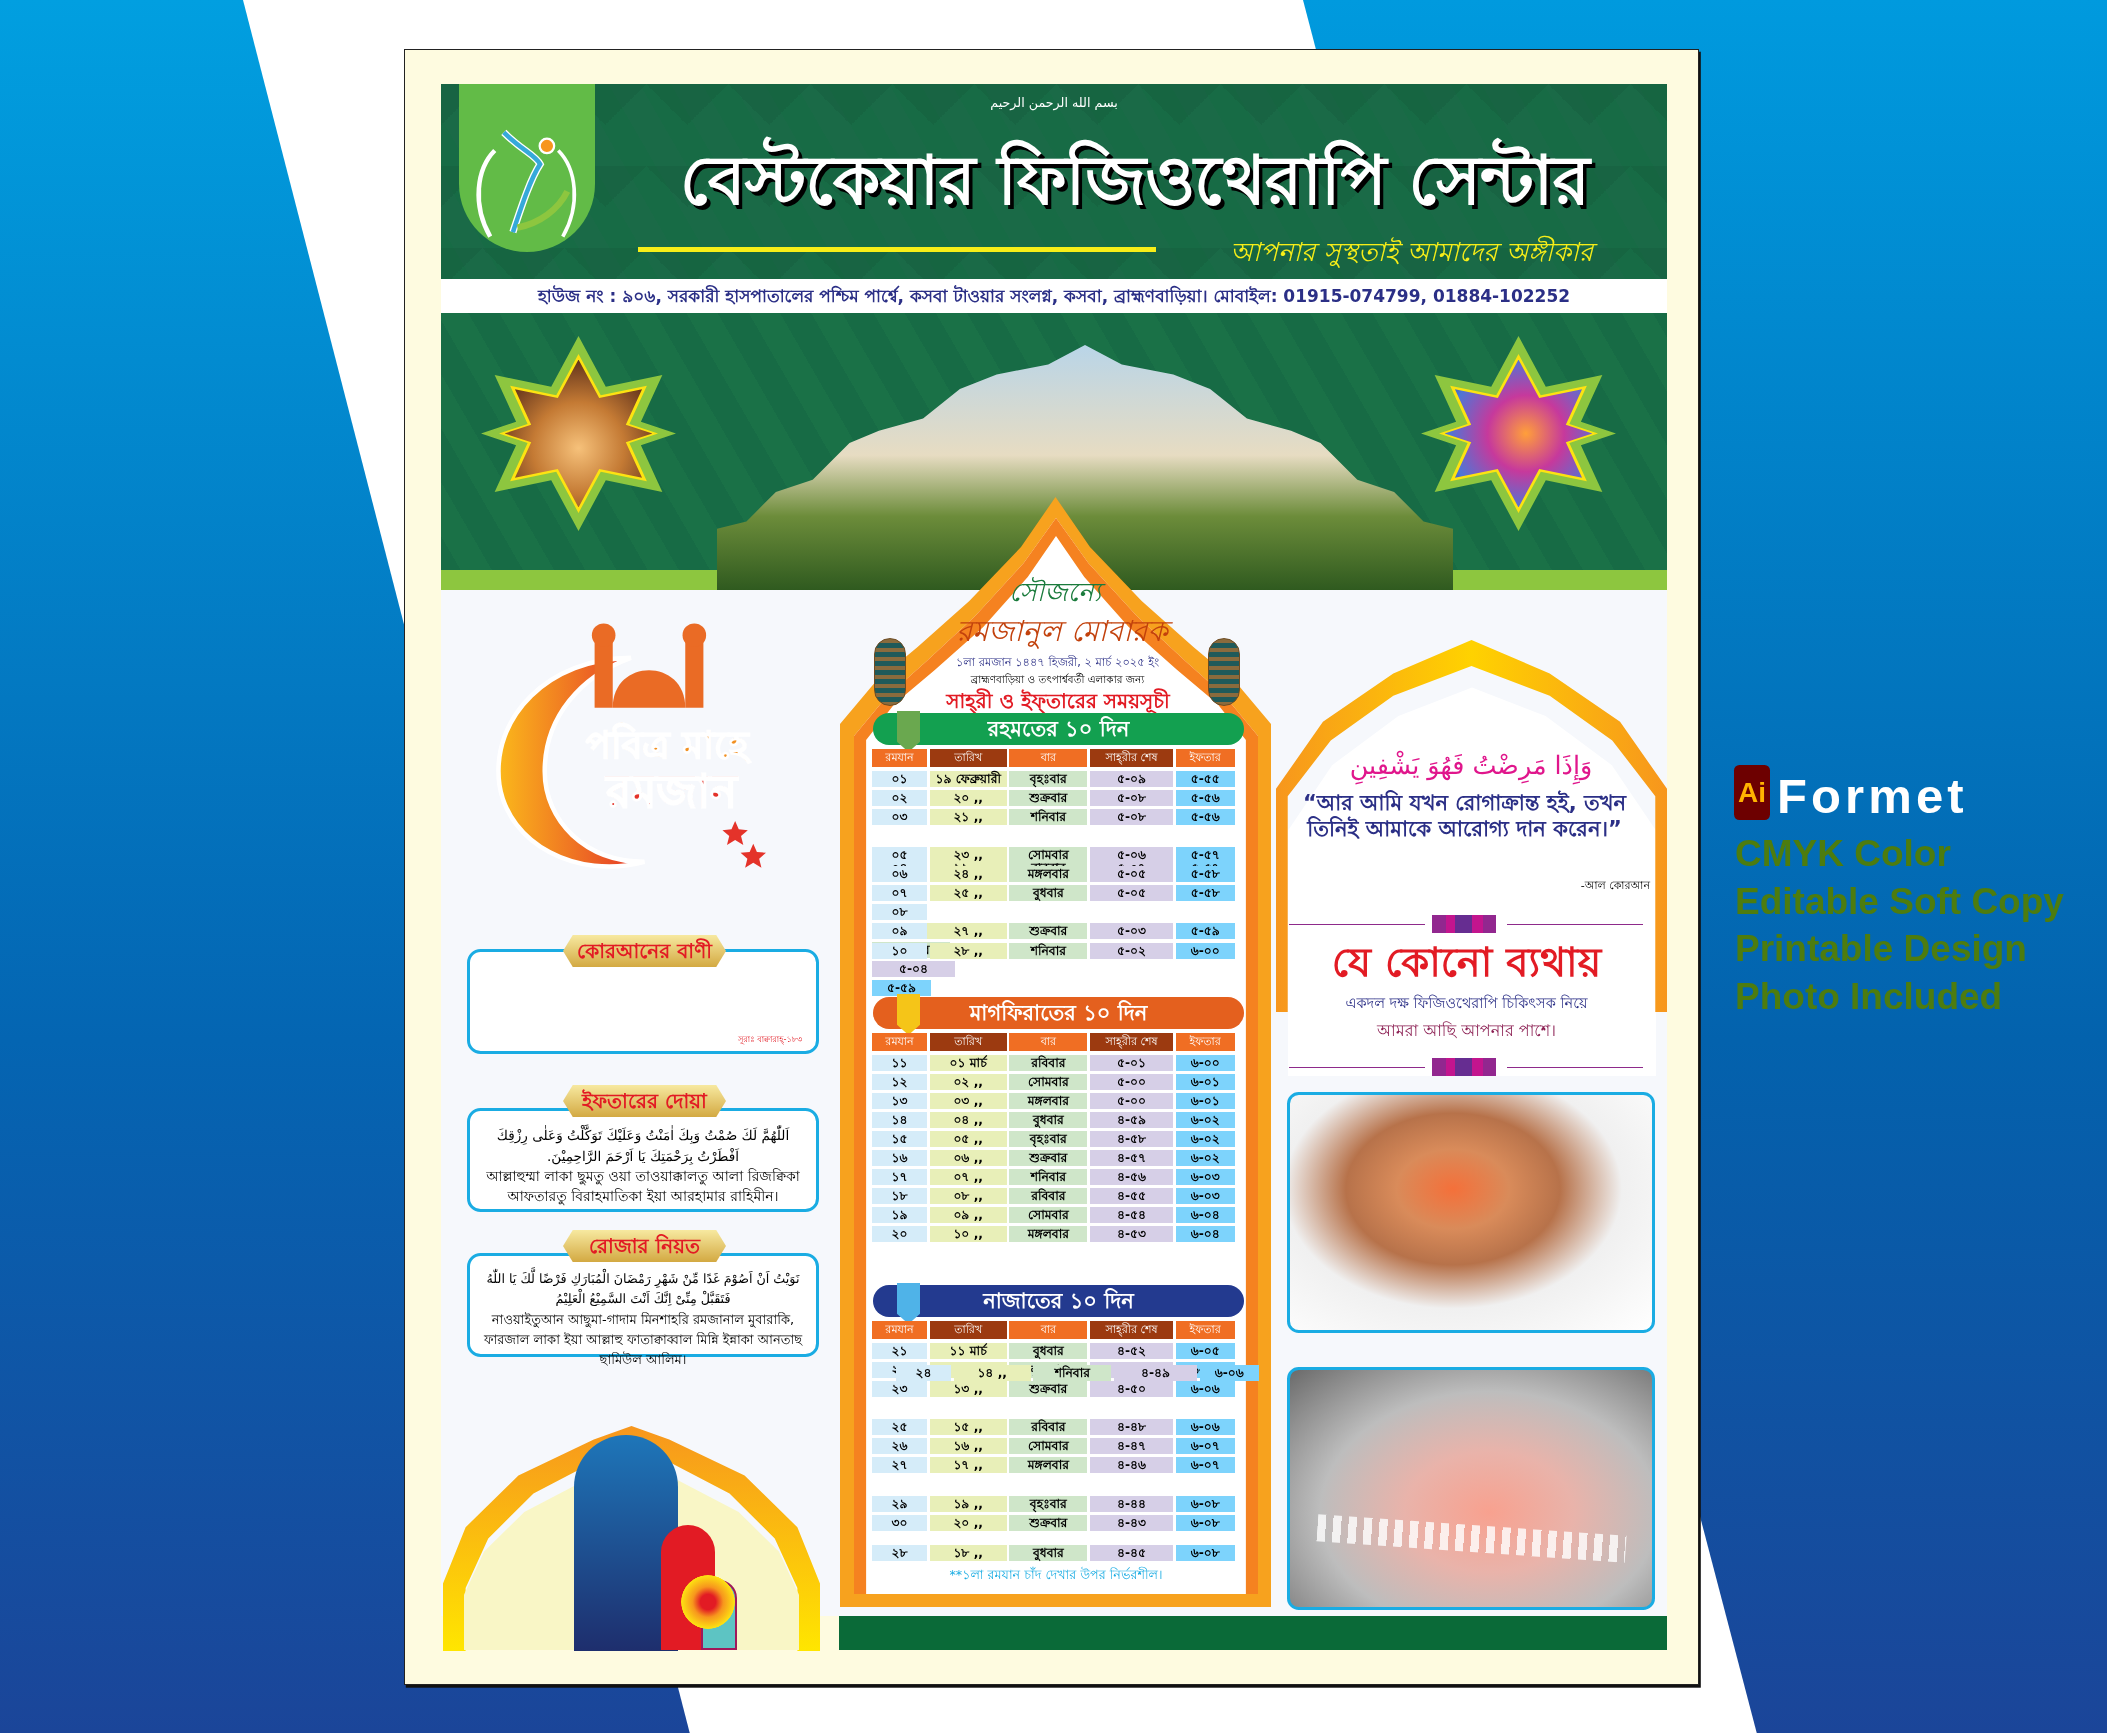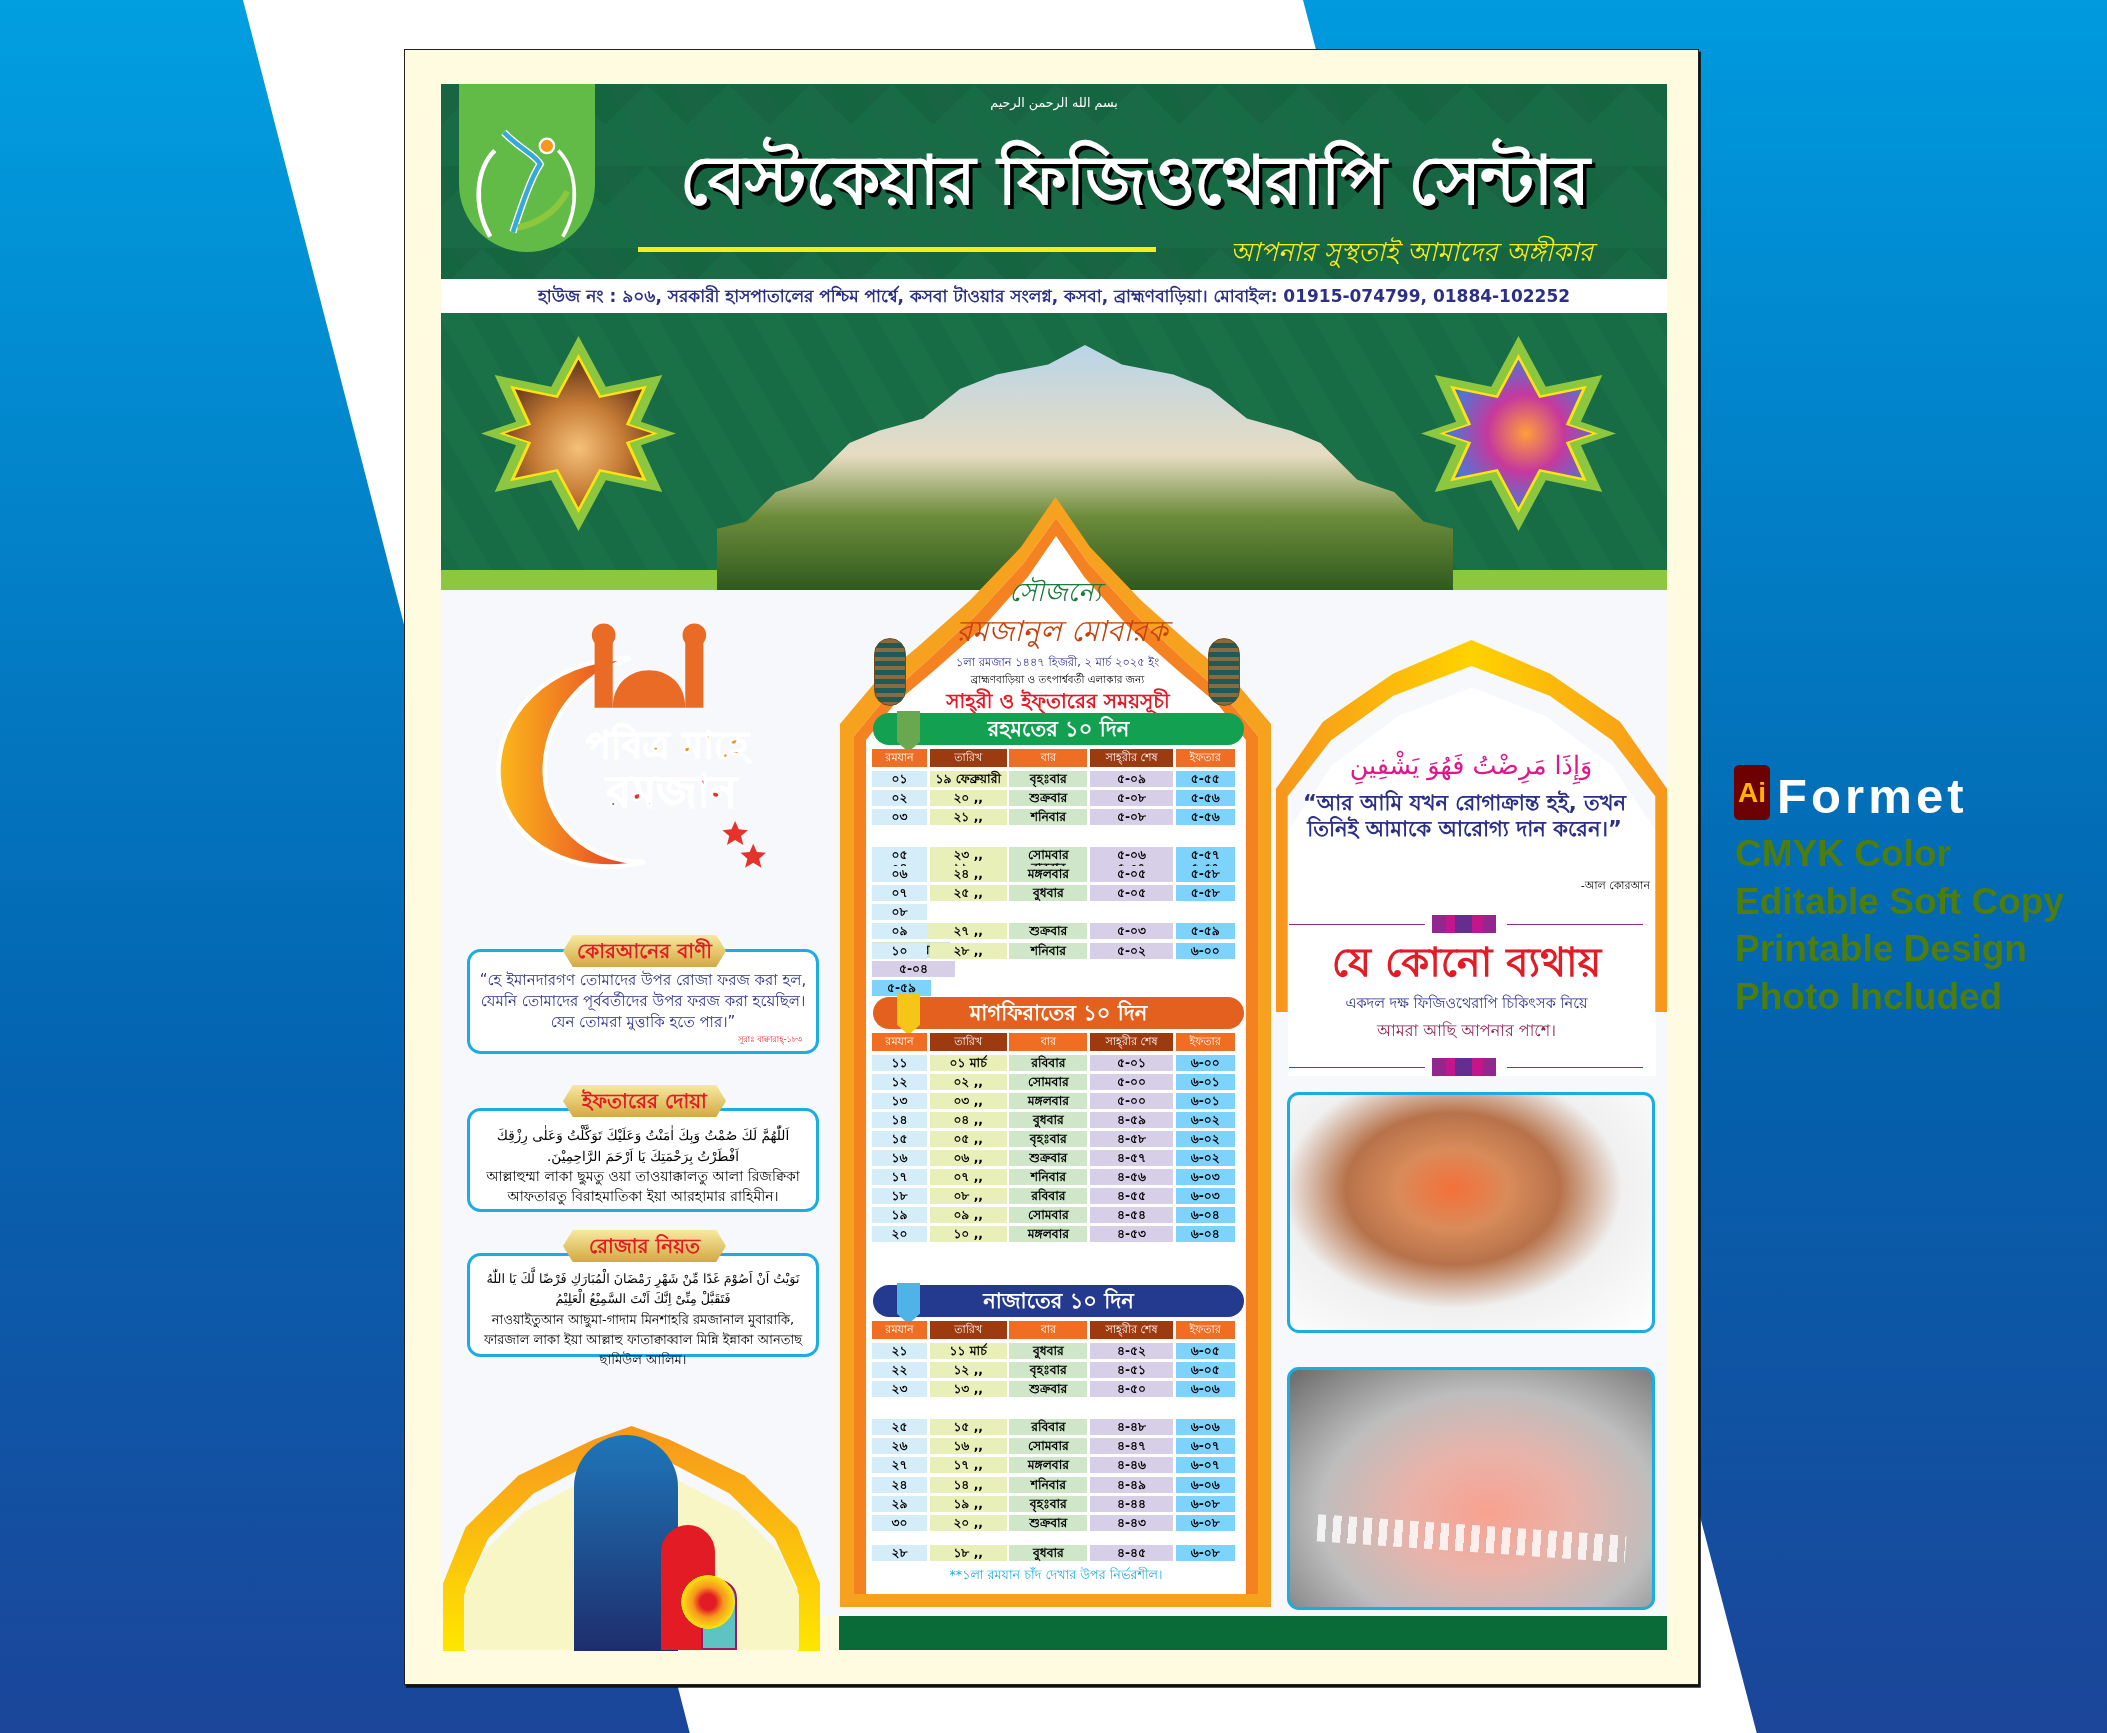--- a/index.html
+++ b/index.html
@@ -153,21 +153,20 @@
   <circle cx="470" cy="60" r="26" fill="#ea6b25"></circle>
   <path d="M290 220 C290 110 450 110 450 220 Z" fill="#ea6b25"></path>
   <text x="410" y="330" text-anchor="middle" font-family="DejaVu Sans, sans-serif" font-weight="bold" font-size="92" fill="#f7961d" stroke="#fff" stroke-width="4"></text>
   <text x="410" y="330" text-anchor="middle" font-family="DejaVu Sans, sans-serif" font-weight="bold" font-size="82" fill="#f29021" stroke="#fff" stroke-width="3">পবিত্র মাহে</text>
   <text x="420" y="440" text-anchor="middle" font-family="DejaVu Sans, sans-serif" font-weight="bold" font-size="100" fill="#e4332a" stroke="#fff" stroke-width="3">রমজান</text>
   <path d="M560 470 l8 18 20 2 -15 13 5 20 -18 -11 -18 11 5 -20 -15 -13 20 -2z" fill="#e4332a"></path>
   <path d="M600 520 l8 18 20 2 -15 13 5 20 -18 -11 -18 11 5 -20 -15 -13 20 -2z" fill="#e4332a"></path>
 </svg>
 
 <div class="box" id="box-quran">
-  <div class="box-text" style="top:18px;padding:0 9px;color:#2b2f86;font-size:15px;line-height:21px;">“হে ইমানদারগণ তোমাদের উপর রোজা ফরজ করা হল, যেমনি তোমাদের পূর্ববর্তীদের উপর ফরজ করা হয়েছিল। যেন তোমরা মুত্তাকি হতে পার।”</div>
   <div class="box-text" style="top:82px;text-align:right;padding-right:13.6px;color:#e21b24;font-size:8.2px;line-height:11px;">সূরাঃ বাক্বারাহ্-১৮৩</div>
 </div>
 <div class="box-title" id="box-quran-title">কোরআনের বাণী</div>
 
 <div class="box" id="box-iftar">
   <div class="box-text arabic" style="top:13.6px;padding:0 9px;line-height:21px;">اَللّٰهُمَّ لَكَ صُمْتُ وَبِكَ اٰمَنْتُ وَعَلَيْكَ تَوَكَّلْتُ وَعَلٰى رِزْقِكَ اَفْطَرْتُ بِرَحْمَتِكَ يَا اَرْحَمَ الرَّاحِمِيْنَ.</div>
   <div class="box-text" style="top:55px;padding:0 9px;color:#000;font-size:14px;line-height:20px;">আল্লাহুম্মা লাকা ছুমতু ওয়া তাওয়াক্কালতু আলা রিজক্বিকা আফতারতু বিরাহমাতিকা ইয়া আরহামার রাহিমীন।</div>
 </div>
 <div class="box-title" id="box-iftar-title">ইফতারের দোয়া</div>
 
@@ -377,21 +376,21 @@
       <div class="c4">৪-৫১</div>
       <div class="c5">৬-০৫</div>
     </div>
     <div class="data-row" style="top: 1381px;">
       <div class="c1">২৩</div>
       <div class="c2">১৩ ,,</div>
       <div class="c3">শুক্রবার</div>
       <div class="c4">৪-৫০</div>
       <div class="c5">৬-০৬</div>
     </div>
-    <div class="data-row" style="top: 1477px;">
+    <div class="data-row" style="top: 1365px; margin-left: 24px;">
       <div class="c1">২৪</div>
       <div class="c2">১৪ ,,</div>
       <div class="c3">শনিবার</div>
       <div class="c4">৪-৪৯</div>
       <div class="c5">৬-০৬</div>
     </div>
     <div class="data-row" style="top: 1419px;">
       <div class="c1">২৫</div>
       <div class="c2">১৫ ,,</div>
       <div class="c3">রবিবার</div>

